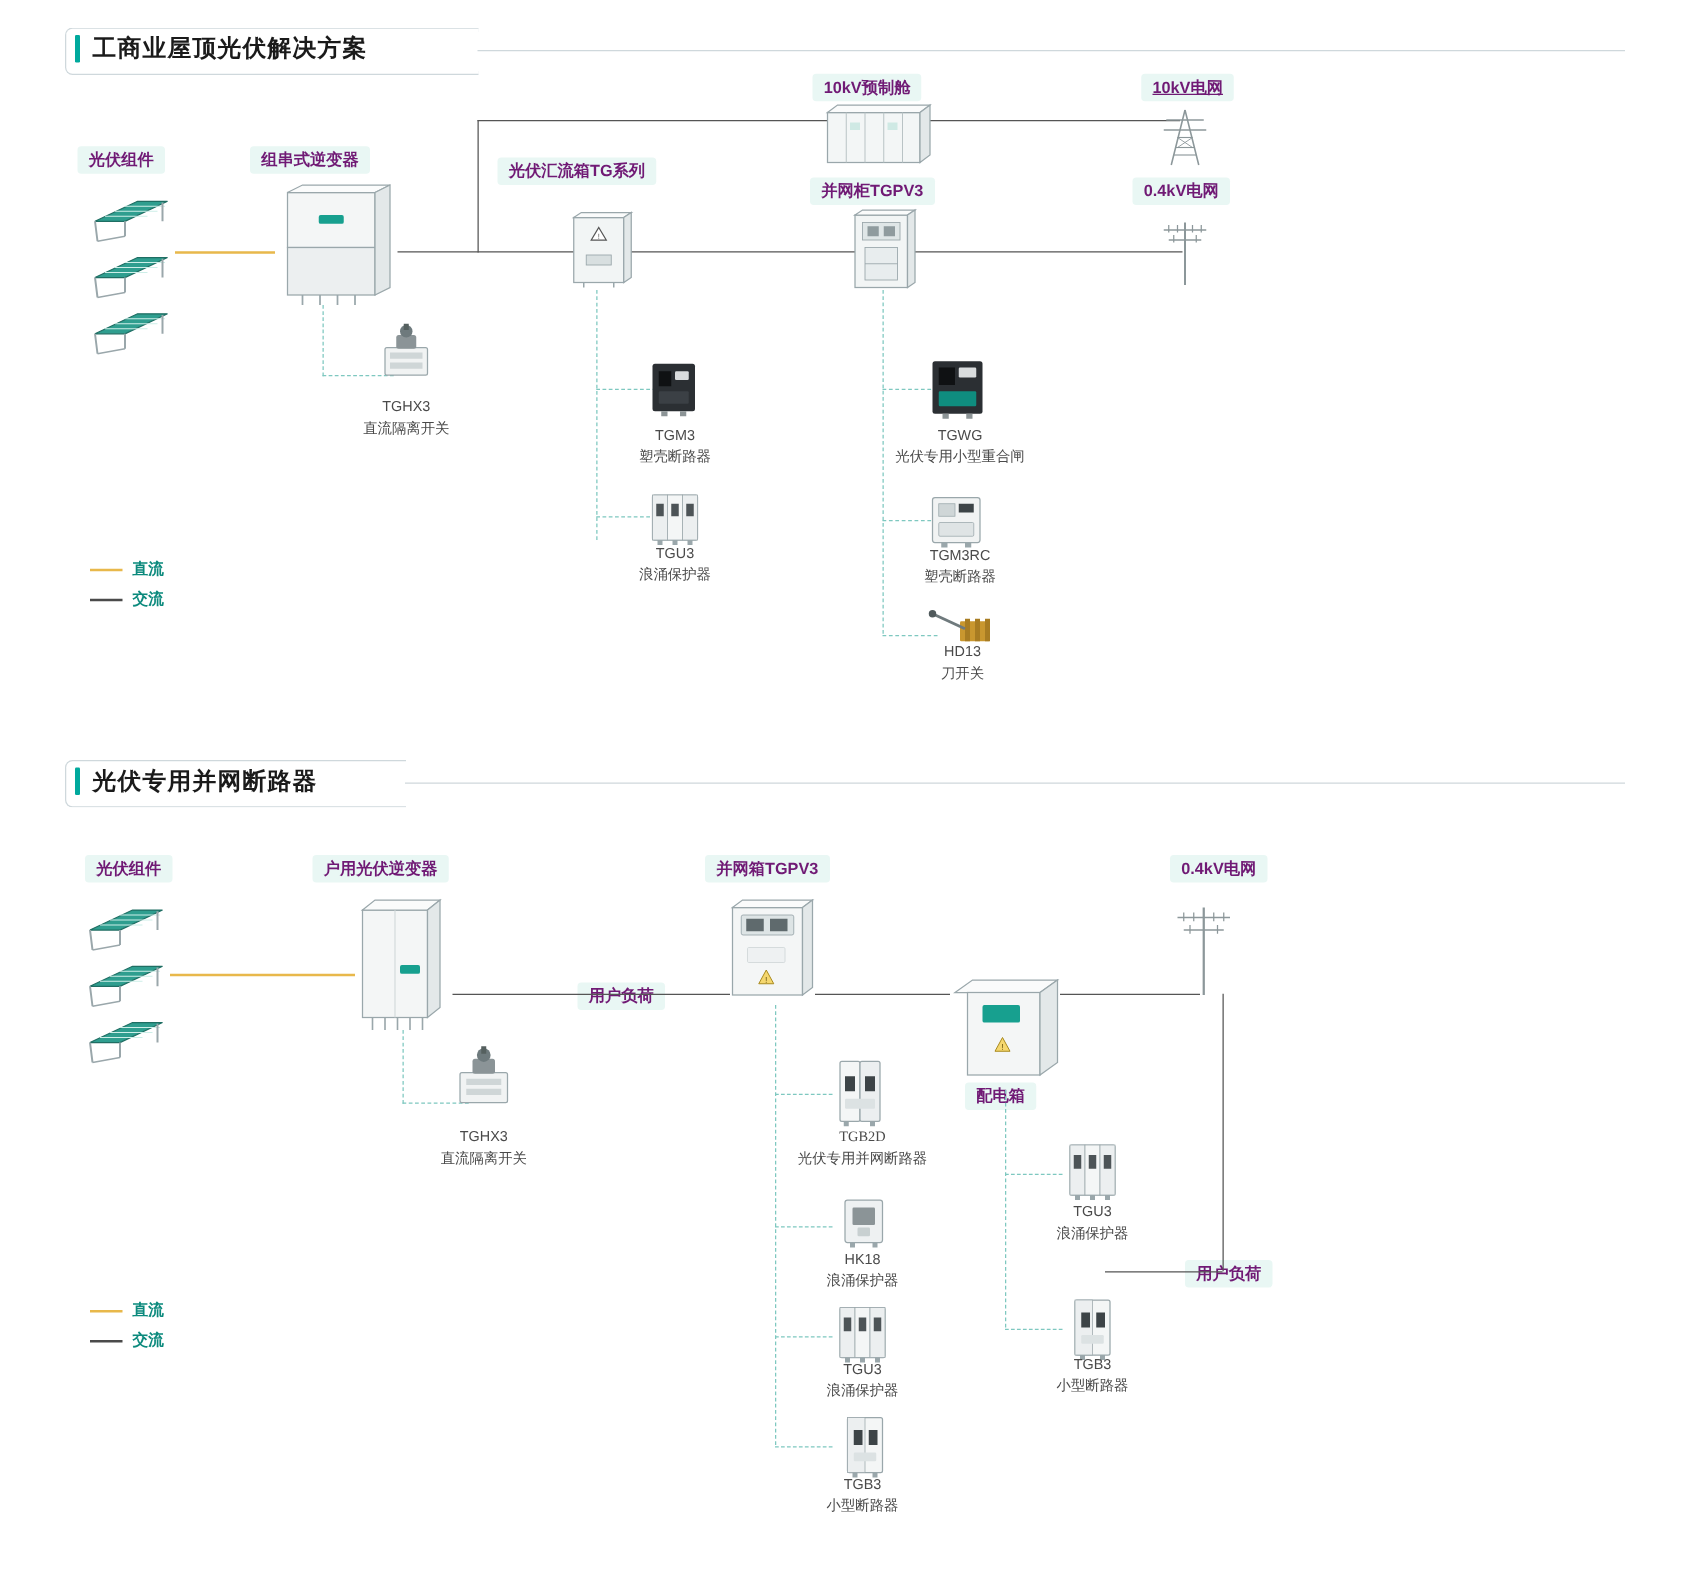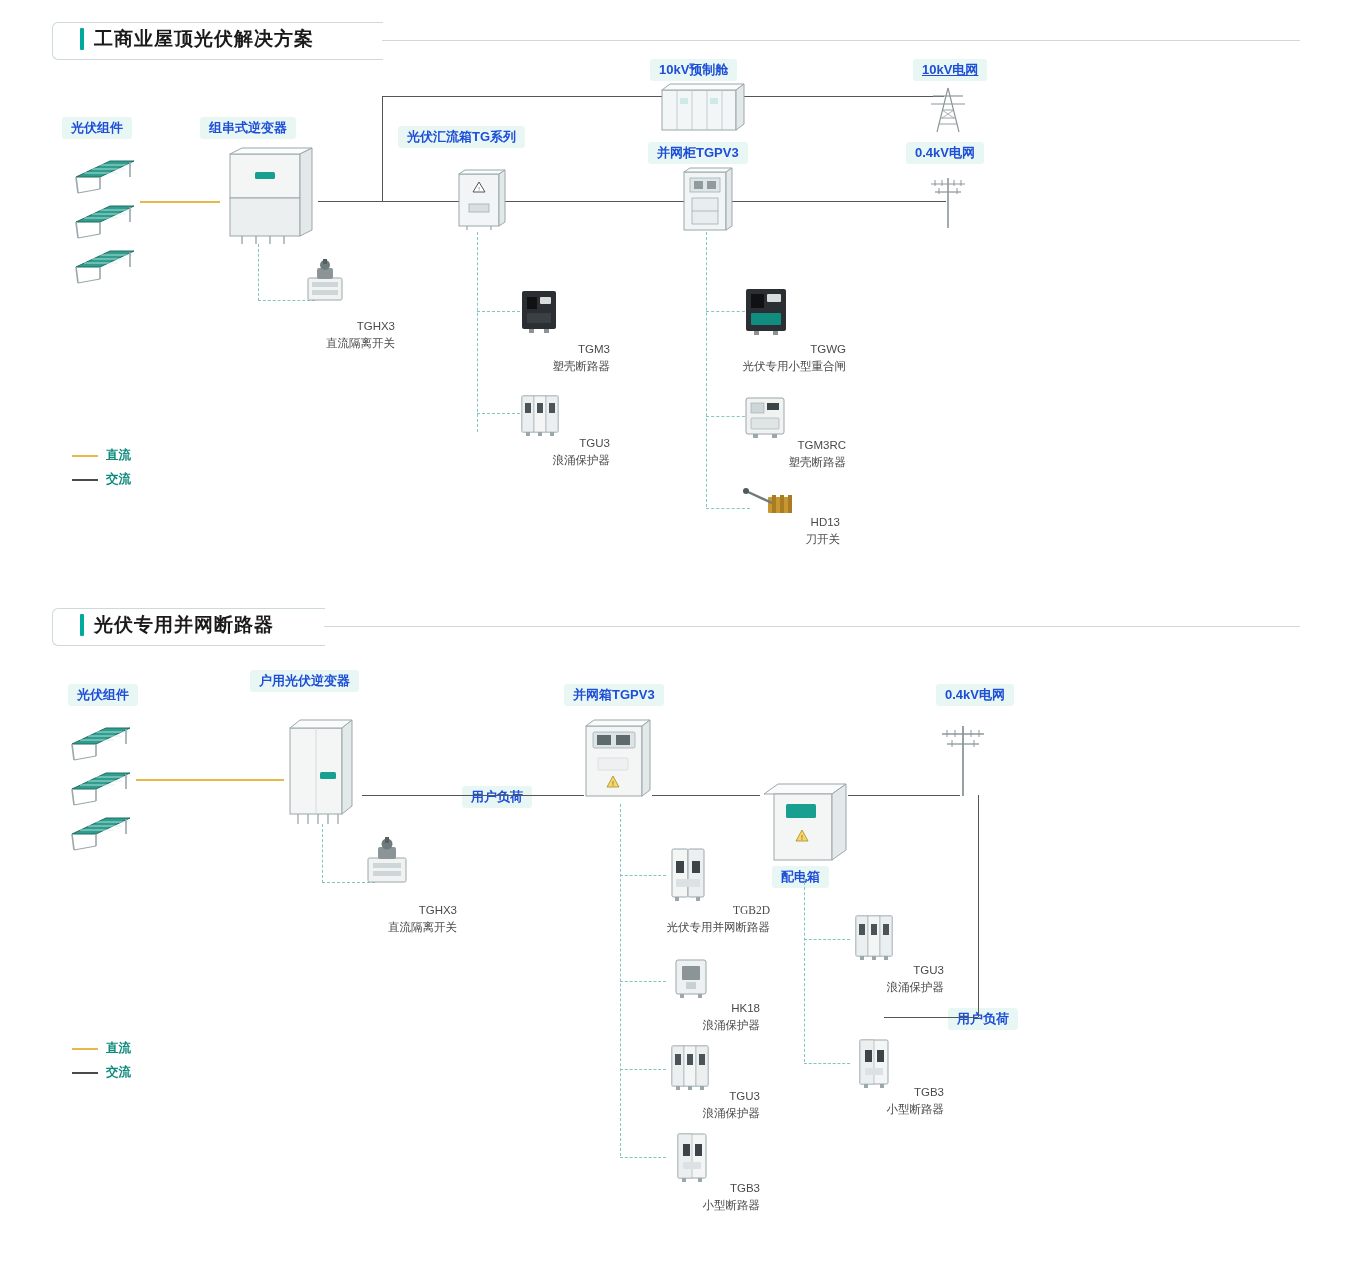--- a/index.html
+++ b/index.html
@@ -3,33 +3,33 @@
 <meta charset="utf-8">
 <style>
   html,body{margin:0;padding:0;background:#ffffff;}
   body{
     width:1350px;height:1266px;position:relative;overflow:hidden;
     font-family:"Liberation Sans","DejaVu Sans",sans-serif;
     color:#333;
   }
 
   
-  .sec-head{position:absolute;left:60px;height:30px;display:flex;align-items:center;margin-left:20px;}
+  .sec-head{position:absolute;left:60px;height:30px;display:flex;align-items:center;}
   .sec-head .bar{width:4px;height:22px;background:#00a99d;margin-right:10px;border-radius:1px;}
   .sec-head .txt{font-size:19px;font-weight:bold;color:#1a1a1a;letter-spacing:1px;}
   .sec-rule{position:absolute;height:1px;background:#cfd8dc;}
   .sec-rule-l{position:absolute;border:1px solid #cfd8dc;border-right:none;border-radius:6px 0 0 6px;}
 
   
   .tag{
-    position:absolute;background:#e9f7f4;color:#1d4ed8;font-size:13px;font-weight:bold;
+    position:absolute;background:#e9f7f4;color:#701a75;font-size:13px;font-weight:bold;
     padding:4px 9px;border-radius:3px;white-space:nowrap;line-height:1.1;
   }
   .cap{position:absolute;text-align:center;font-size:11.5px;color:#4a4a4a;line-height:1.5;white-space:nowrap;}
-  .cap b{font-weight:normal;display:block;text-align:right;}
+  .cap b{font-weight:normal;display:block;}
   .legend{position:absolute;font-size:12.5px;color:#0c8a7d;font-weight:bold;}
   .legend .ln{display:inline-block;width:26px;height:0;border-top:2px solid #e8b84b;vertical-align:middle;margin-right:8px;}
   .legend .ln.ac{border-top-color:#4a4a4a;}
 
   
   .wire{position:absolute;background:#555;}
   .wire.h{height:1px;}
   .wire.v{width:1px;}
   .wire.dc{background:#e8b84b;}
   .dash{position:absolute;border-color:#7ec8c0;border-style:dashed;border-width:0;}
@@ -295,21 +295,21 @@
 </div>
 
 <div class="sec-head" style="top:610px;">
   <span class="bar"></span>
   <span class="txt">光伏专用并网断路器</span>
 </div>
 <div class="sec-rule-l" style="left:52px;top:608px;width:272px;height:36px;"></div>
 <div class="sec-rule" style="left:324px;top:626px;width:976px;"></div>
 
 <div class="tag" style="left:68px;top:684px;">光伏组件</div>
-<div class="tag" style="left:250px;top:670px;">户用光伏逆变器</div>
+<div class="tag" style="left:250px;top:684px;">户用光伏逆变器</div>
 <div class="tag" style="left:564px;top:684px;">并网箱TGPV3</div>
 <div class="tag" style="left:936px;top:684px;">0.4kV电网</div>
 <div class="tag" style="left:462px;top:786px;">用户负荷</div>
 <div class="tag" style="left:772px;top:866px;">配电箱</div>
 <div class="tag" style="left:948px;top:1008px;">用户负荷</div>
 
 <div class="dev" style="left:66px;top:722px;">
   <svg width="66" height="40" viewBox="0 0 66 40">
     <polygon points="6,22 40,6 64,6 30,22" fill="#2f9e8f" stroke="#1f6e63" stroke-width="1"></polygon>
     <line x1="14" y1="18" x2="48" y2="18" stroke="#cdeee8" stroke-width="0.8"></line>

